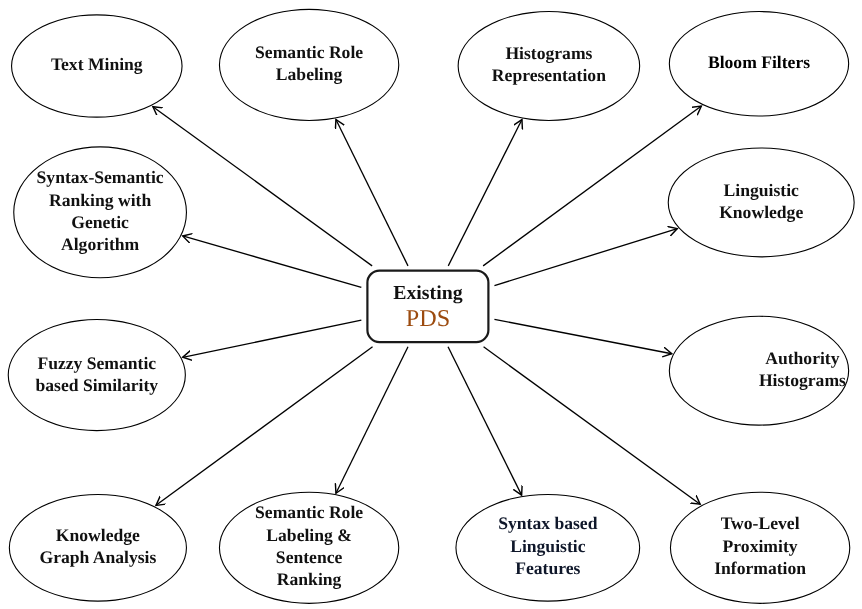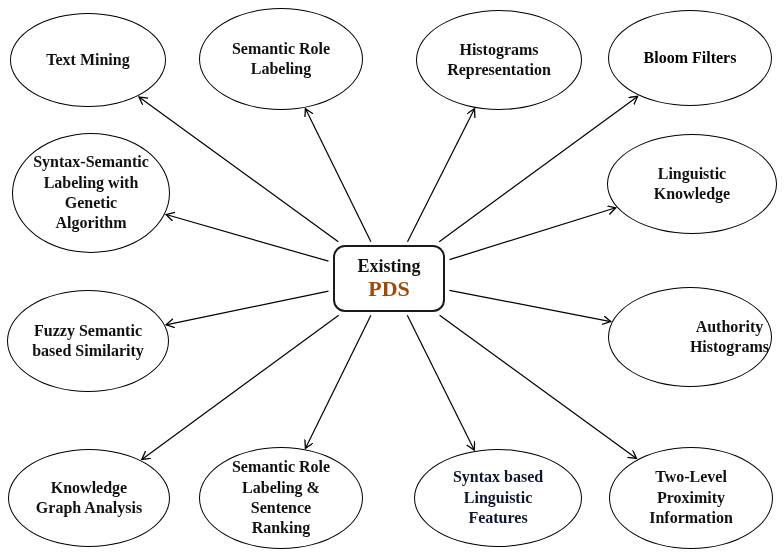--- a/index.html
+++ b/index.html
@@ -50,21 +50,21 @@
     box-sizing: border-box;
     text-align: center;
   }
   #center-box .top-label {
     font-weight: bold;
     font-size: 18px;
     color: #111111;
     line-height: 1.15;
   }
   #center-box .bottom-label {
-    font-weight: bold;
+    font-weight: normal;
     font-size: 22px;
     line-height: 1.15;
   }
 </style>
 </head>
 <body>
 
 <div id="canvas">
   <svg id="arrows" width="784" height="554" viewBox="0 0 784 554" xmlns="http://www.w3.org/2000/svg">
     <defs>
@@ -103,21 +103,21 @@
       </div>
       <div class="node" style="left: 416px; top: 10px; width: 166px; height: 100px; border-color: rgb(0, 0, 0);">
         <span class="label" style="color: rgb(17, 17, 17);">Histograms
 Representation</span>
       </div>
       <div class="node" style="left: 608px; top: 10px; width: 164px; height: 96px; border-color: rgb(0, 0, 0);">
         <span class="label" style="color: #000000;">Bloom Filters</span>
       </div>
       <div class="node" style="left: 12px; top: 133px; width: 158px; height: 120px; border-color: rgb(0, 0, 0);">
         <span class="label" style="color: rgb(17, 17, 17);">Syntax-Semantic
-Labeling with
+Ranking with
 Genetic
 Algorithm</span>
       </div>
       <div class="node" style="left: 607px; top: 134px; width: 170px; height: 100px; border-color: rgb(0, 0, 0);">
         <span class="label" style="color: rgb(17, 17, 17);">Linguistic
 Knowledge</span>
       </div>
       <div class="node" style="left: 7px; top: 290px; width: 162px; height: 102px; border-color: rgb(0, 0, 0);">
         <span class="label" style="color: rgb(17, 17, 17);">Fuzzy Semantic
 based Similarity</span>

